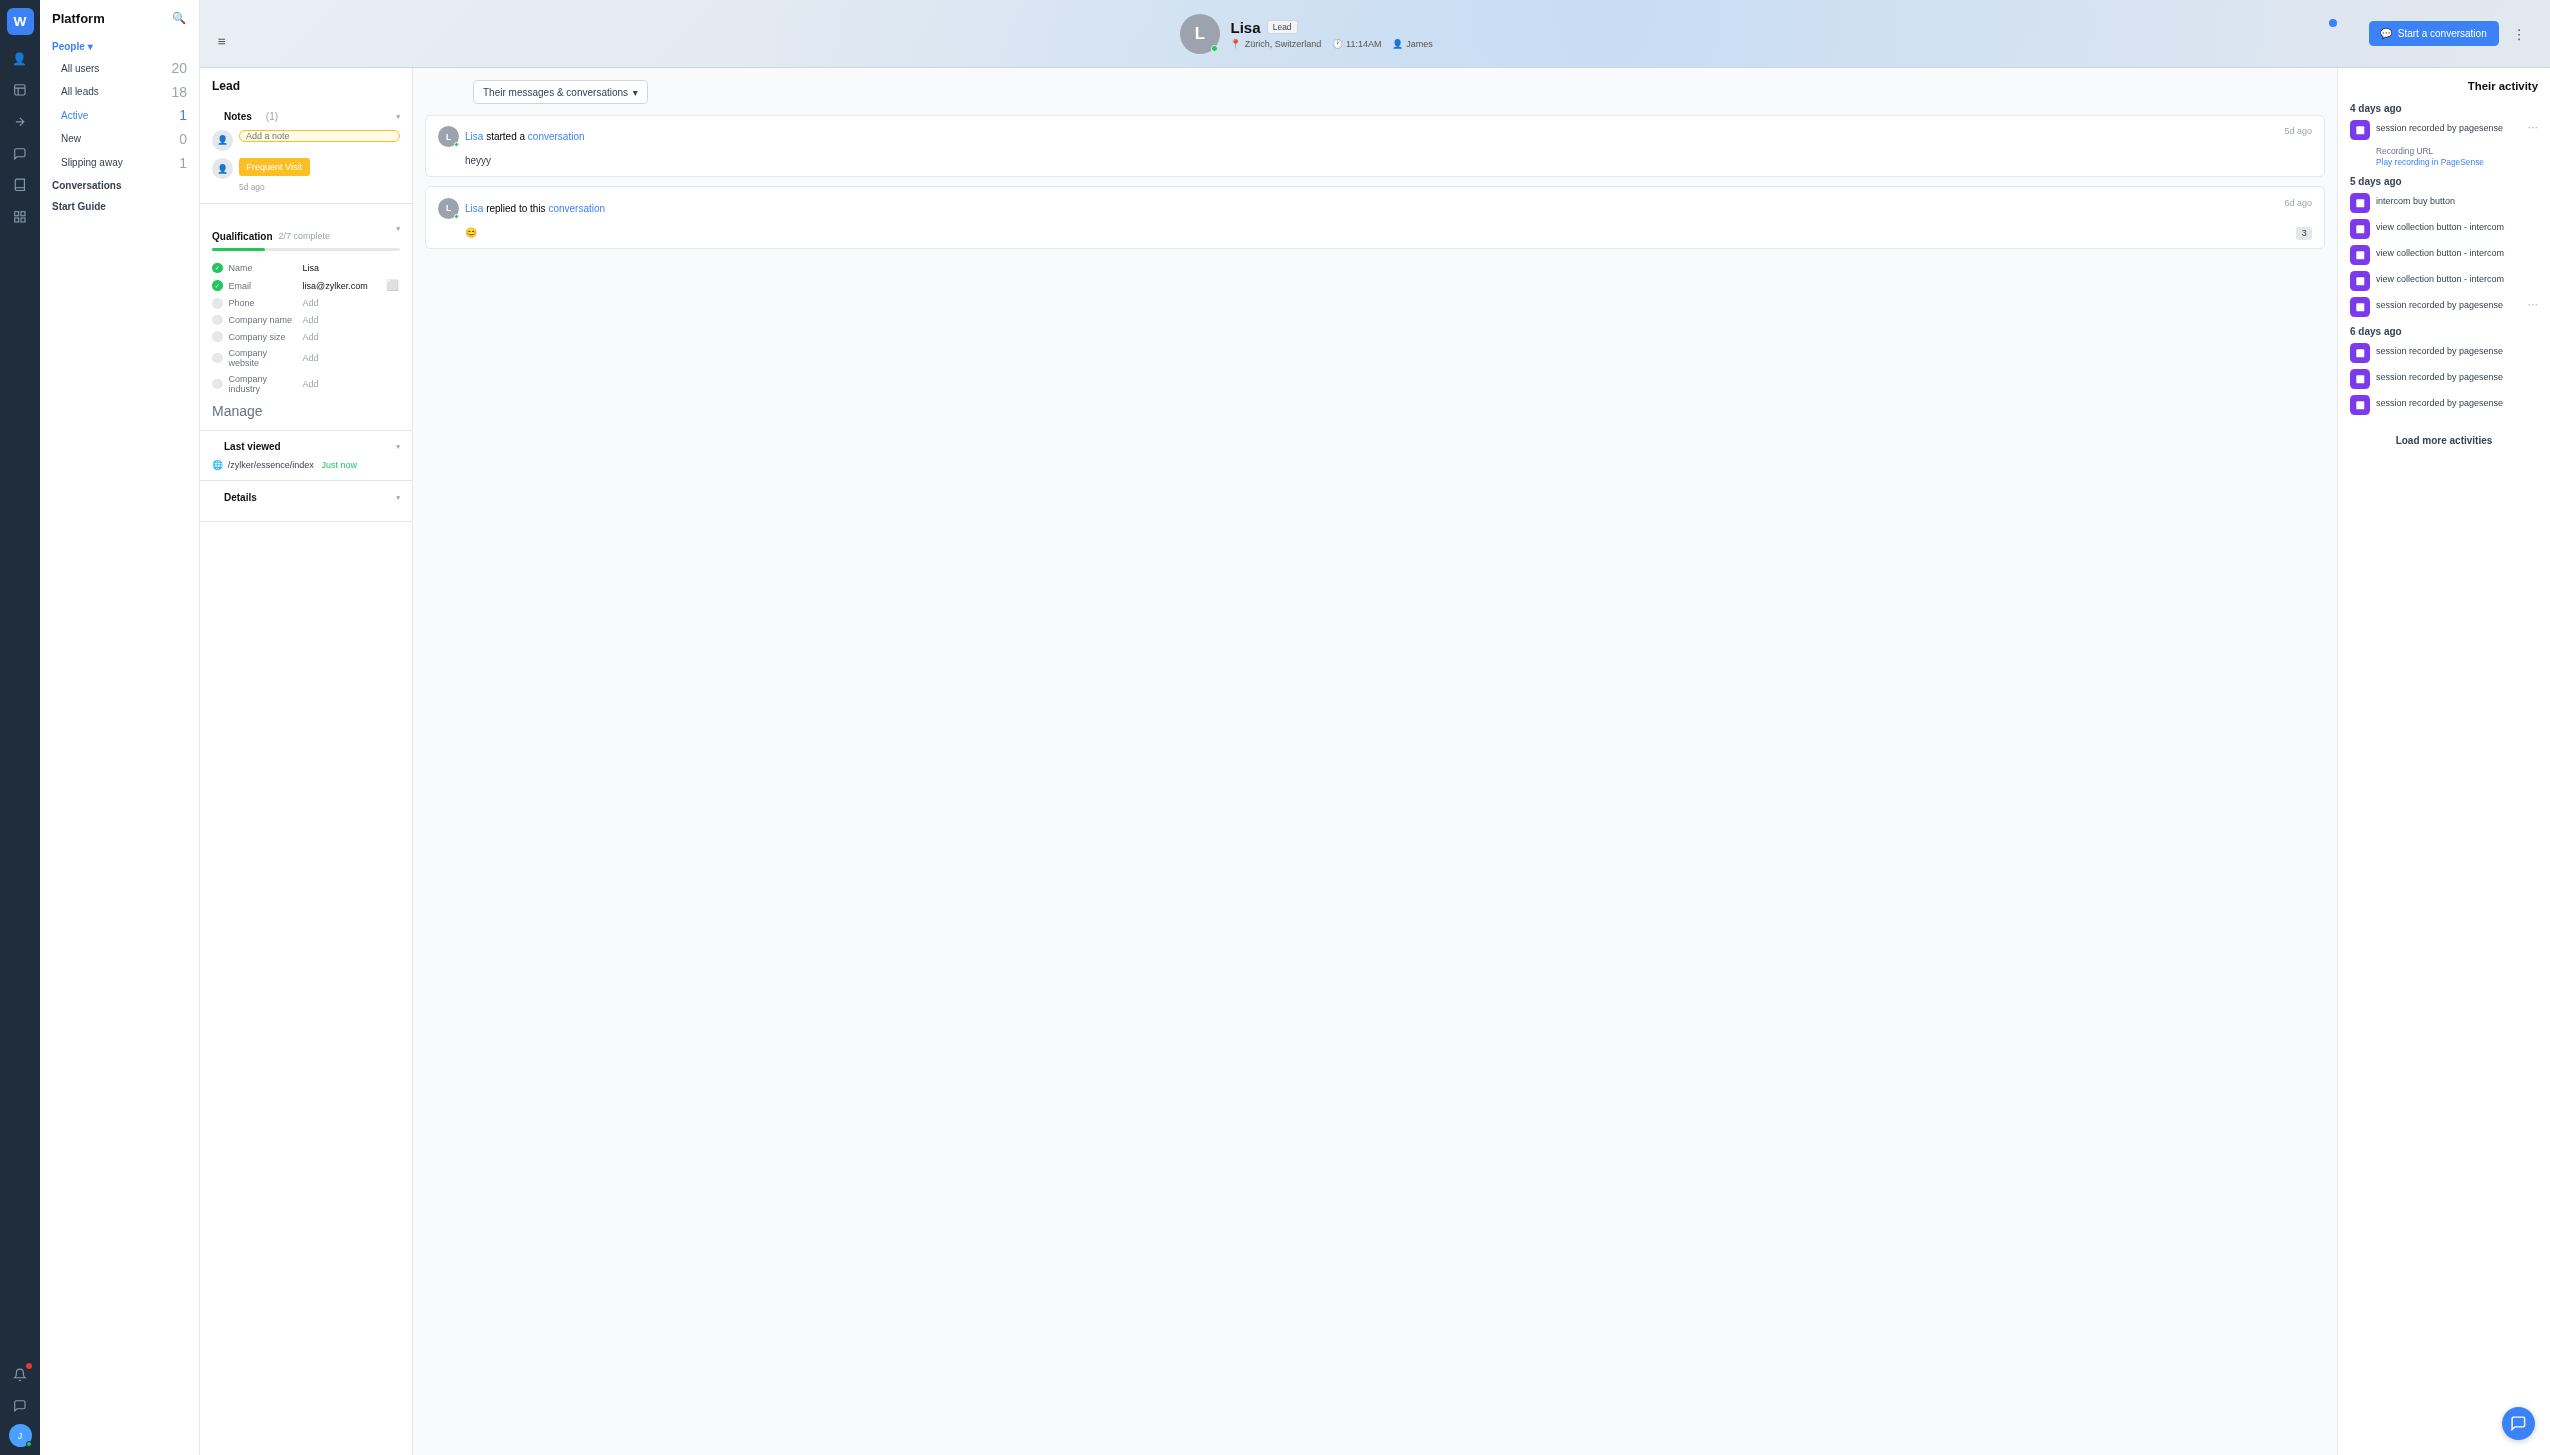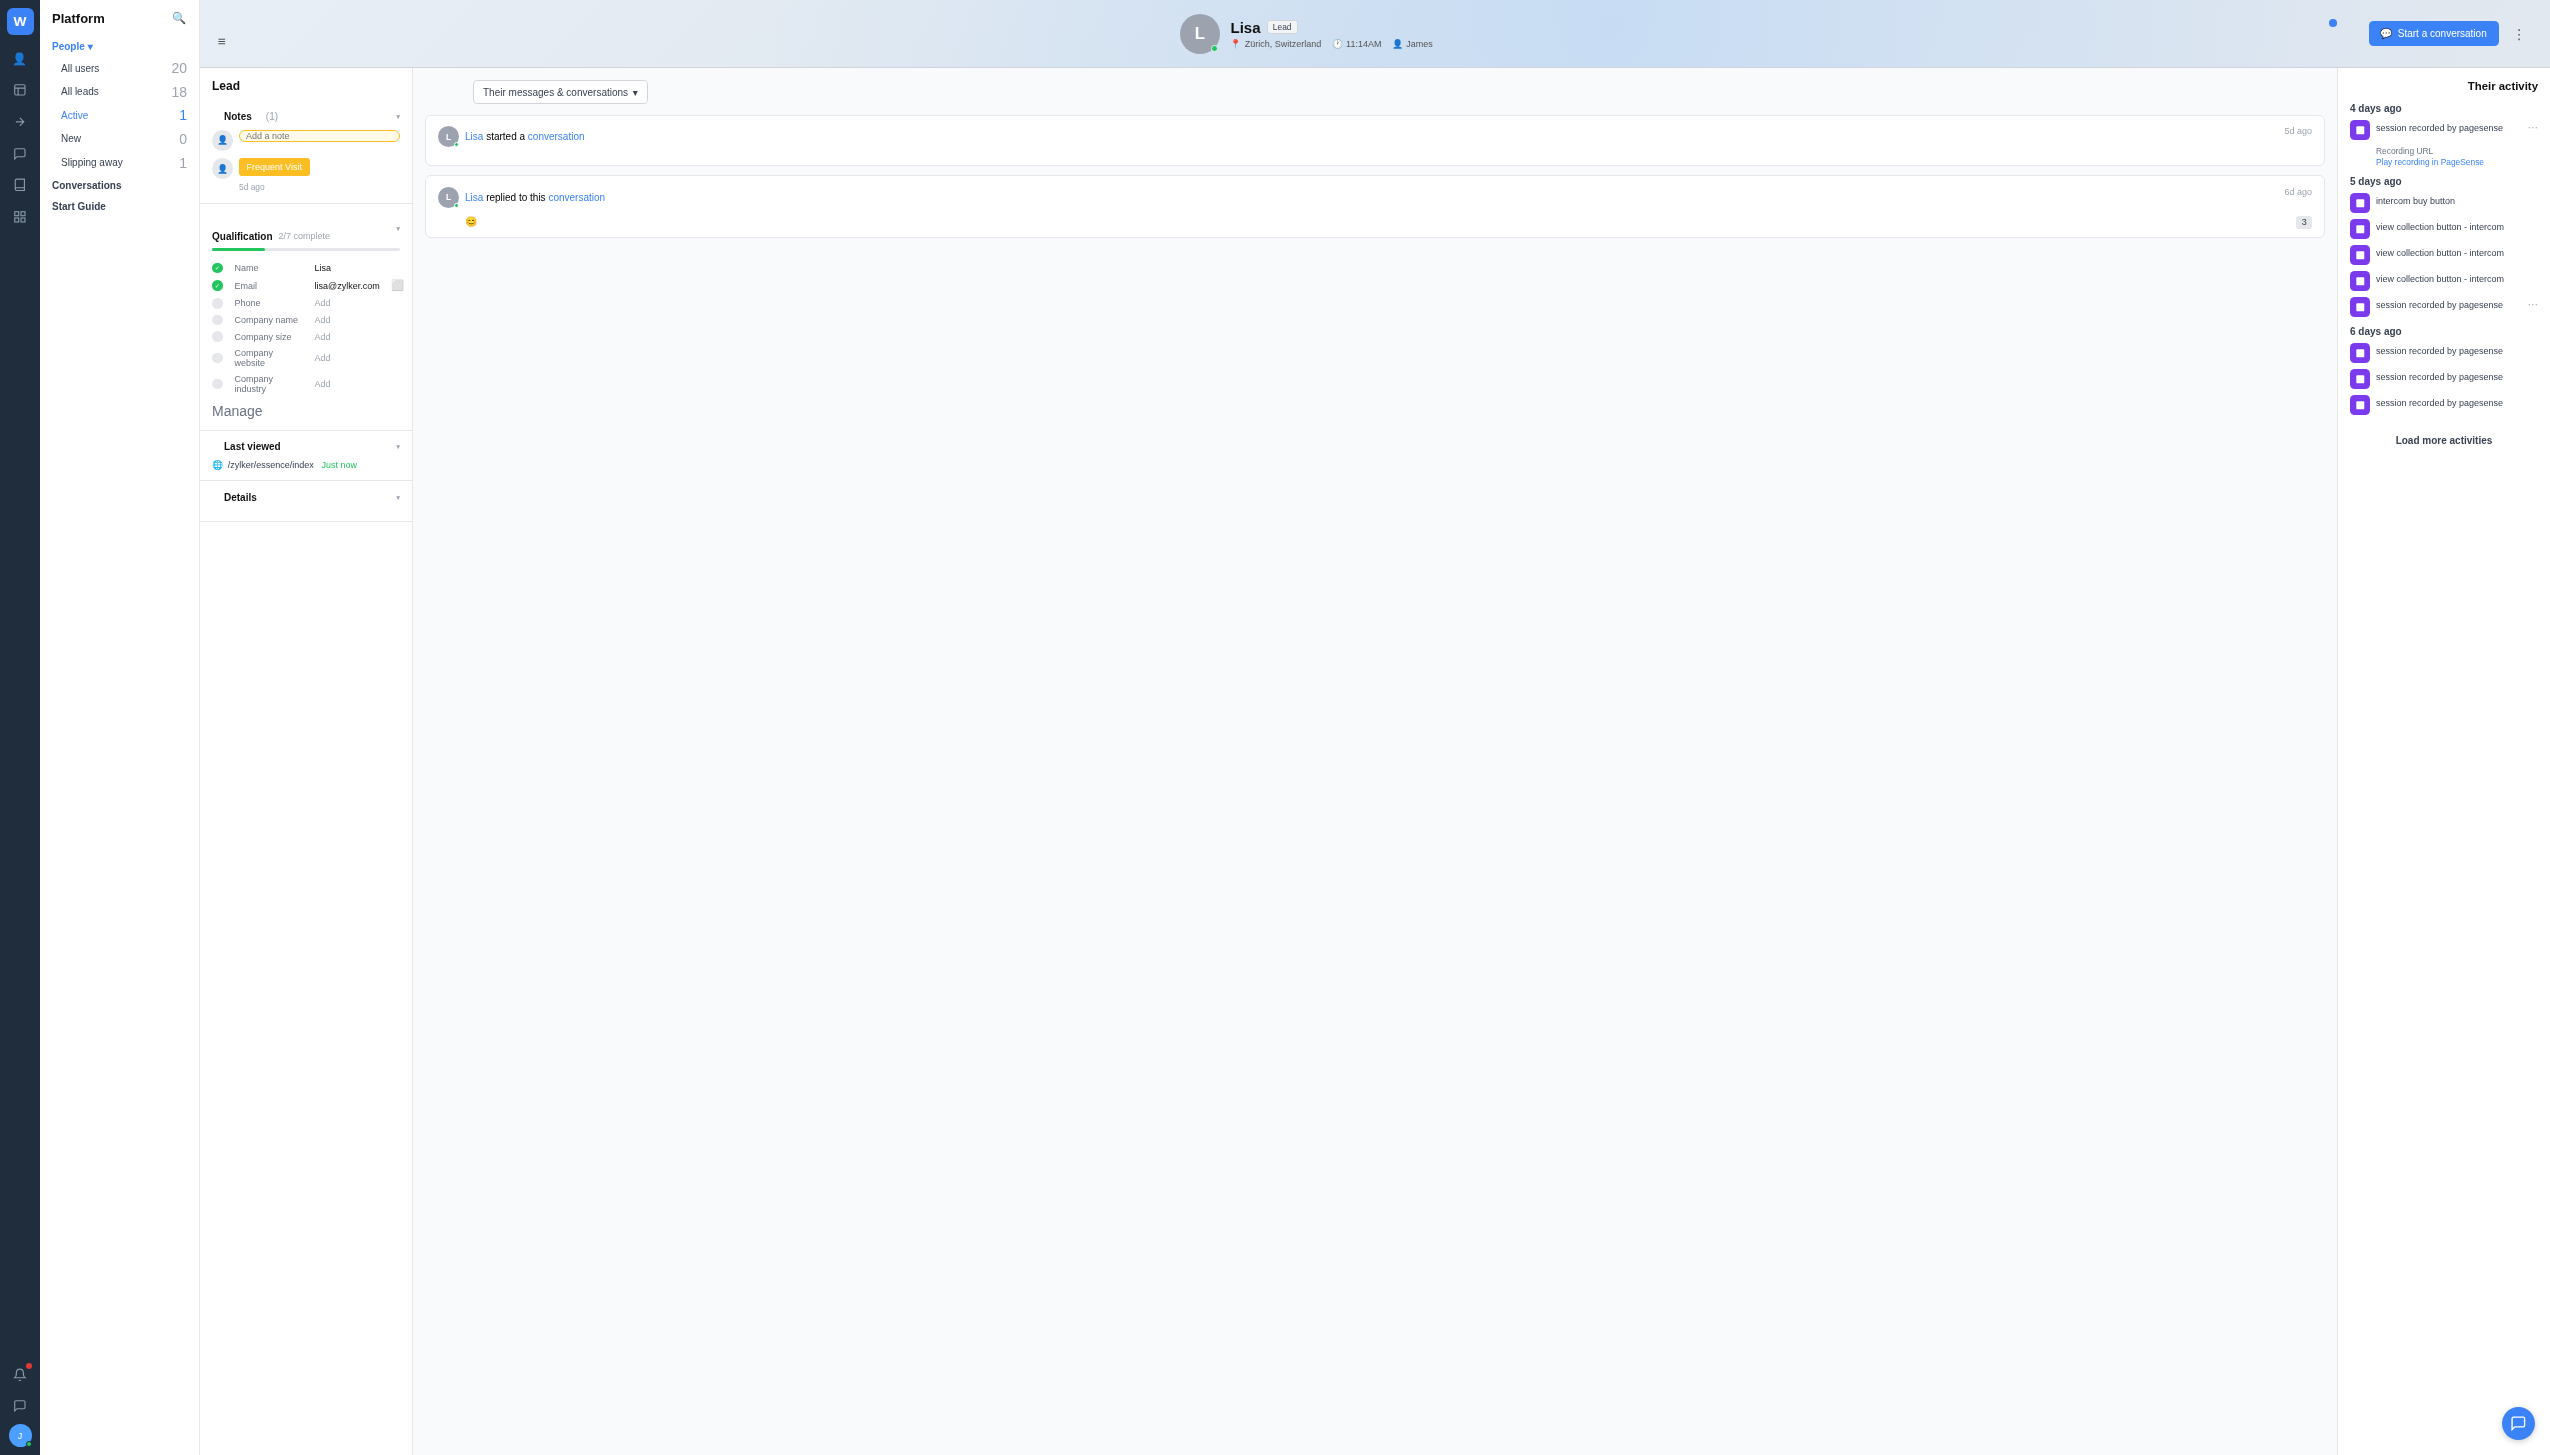--- a/index.html
+++ b/index.html
@@ -337,21 +337,21 @@
     }
     .progress-bar-fill {
       height: 3px;
       background: #22c55e;
       border-radius: 1.5px;
     }
     .qual-field {
       display: flex;
       align-items: center;
       padding: 3px 0;
-      gap: 12px;
+      gap: 6px;
       font-size: 9px;
     }
     .qual-field-dot {
       width: 10.6px; height: 10.6px;
       border-radius: 50%;
       flex-shrink: 0;
     }
     .qual-field-dot.complete { background: #22c55e; display: flex; align-items: center; justify-content: center; }
     .qual-field-dot.incomplete { background: #e5e7eb; }
     .qual-field-dot.complete::after { content: '✓'; color: white; font-size: 6px; }
@@ -771,20 +771,21 @@
               <div class="green-dot"></div>
             </div>
             <span>
               <a class="conv-link">Lisa</a>
               <span>started a</span>
               <a class="conv-link">conversation</a>
             </span>
           </div>
           <span class="conv-time">5d ago</span>
         </div>
+        <div class="conv-message">heyyy</div>
       </div>
 
       <div class="conv-card">
         <div class="conv-card-header">
           <div class="conv-card-left">
             <div class="conv-small-avatar">
               <span>L</span>
               <div class="green-dot"></div>
             </div>
             <span>

